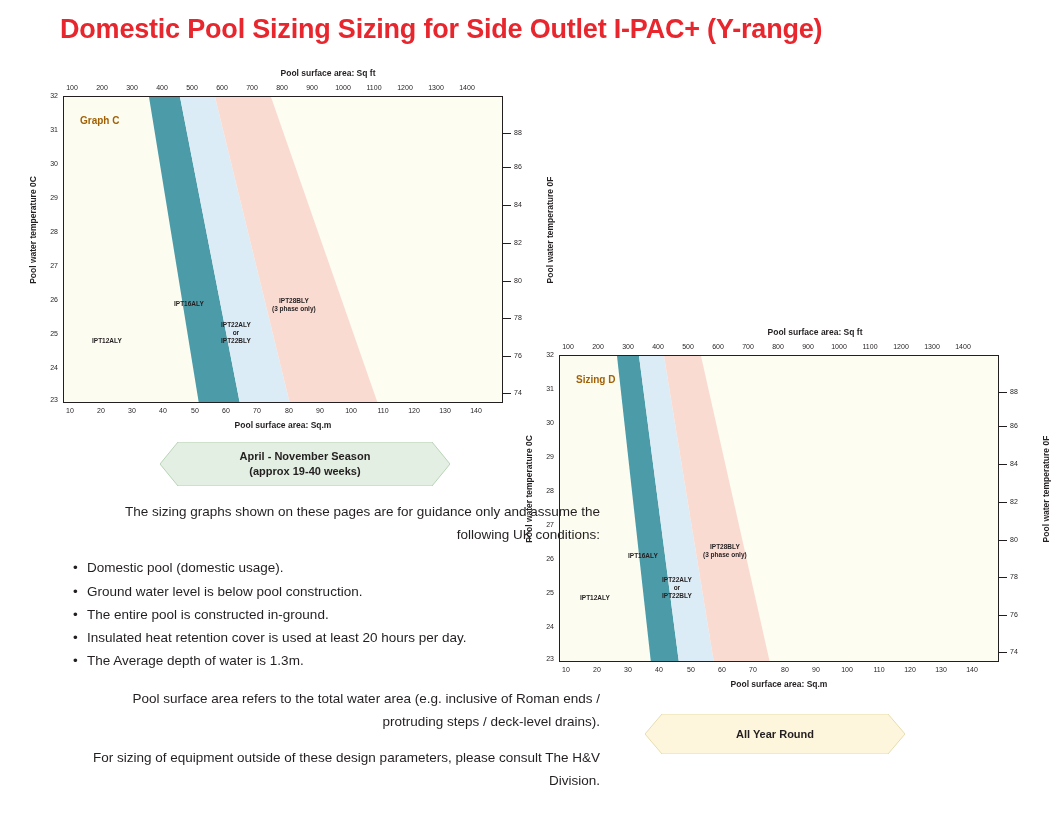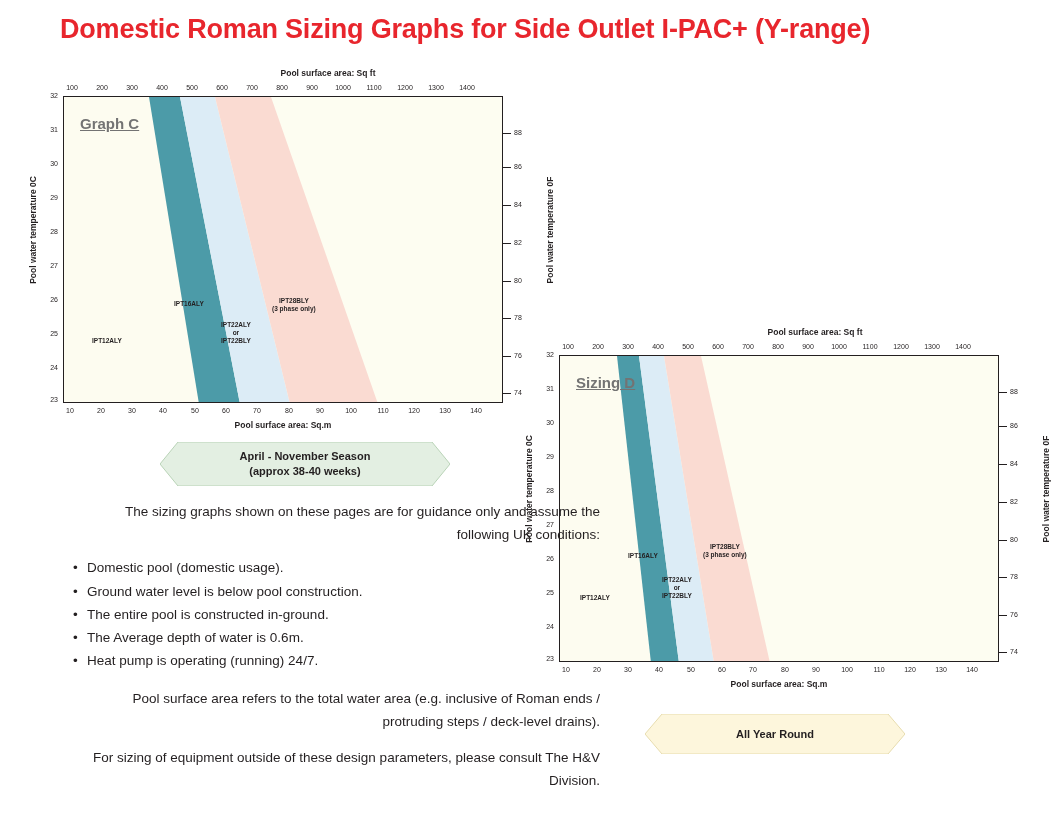--- a/index.html
+++ b/index.html
@@ -26,21 +26,21 @@
   .axis-title.vert{
     transform-origin:0 0;transform:rotate(-90deg);
   }
   .tick{
     position:absolute;font-size:7px;color:#231f20;text-align:center;
     white-space:nowrap;
   }
   .tick.r{text-align:right;}
   .tick.l{text-align:left;}
   .graph-label{
-    position:absolute;font-size:15px;font-weight:bold;color:#737373;text-decoration:underline;
+    position:absolute;font-size:10px;font-weight:bold;color:#a16207;
   }
   .band-label{
     position:absolute;font-size:6.5px;font-weight:bold;color:#231f20;
     text-align:center;line-height:1.25;white-space:nowrap;
   }
   .tickmark{position:absolute;background:#231f20;}
 
   
   .banner{
     position:absolute;display:flex;align-items:center;justify-content:center;
@@ -62,21 +62,21 @@
   .notes li{position:relative;padding-left:17px;}
   .notes li:before{
     content:"•";position:absolute;left:3px;top:0;
   }
   .notes .bold{font-weight:normal;margin-top:14px;margin-bottom:12px;}
   .notes .tail{margin-top:14px;line-height:1.7;}
 </style>
 </head>
 <body>
 
-<div class="page-title">Domestic Roman Sizing Graphs for Side Outlet I-PAC+ (Y-range)</div>
+<div class="page-title">Domestic Pool Sizing Sizing for Side Outlet I-PAC+ (Y-range)</div>
 
 <div class="chart" style="left:0;top:0;width:520px;height:430px;">
 
   <div class="axis-title" style="left:228px;top:68px;width:200px;">Pool surface area: Sq ft</div>
 
   <div>
     <div class="tick" style="left:57px;top:84px;width:30px;">100</div>
     <div class="tick" style="left:87px;top:84px;width:30px;">200</div>
     <div class="tick" style="left:117px;top:84px;width:30px;">300</div>
     <div class="tick" style="left:147px;top:84px;width:30px;">400</div>
@@ -168,21 +168,21 @@
 
   <div class="axis-title vert" style="left:545px;top:320px;width:180px;">Pool water temperature 0F</div>
 </div>
 
 <div class="banner" style="left:160px;top:442px;width:290px;height:44px;">
   <svg class="hex" viewBox="0 0 290 44" preserveAspectRatio="none">
     <polygon points="18,0 272,0 290,22 272,44 18,44 0,22" fill="#e3efe2" stroke="#b9d3b7" stroke-width="1"></polygon>
   </svg>
   <span>
     <span>April - November Season</span><br>
-    <span>(approx 38-40 weeks)</span>
+    <span>(approx 19-40 weeks)</span>
   </span>
 </div>
 
 <div class="chart" style="left:510px;top:316px;width:554px;height:390px;">
 
   <div class="axis-title" style="left:205px;top:11px;width:200px;">Pool surface area: Sq ft</div>
 
   <div>
     <div class="tick" style="left:43px;top:27px;width:30px;">100</div>
     <div class="tick" style="left:73px;top:27px;width:30px;">200</div>
@@ -278,19 +278,19 @@
   </svg>
   <span>All Year Round</span>
 </div>
 
 <div class="notes">
   <p>The sizing graphs shown on these pages are for guidance only and assume the following UK conditions:</p>
   <ul>
     <li>Domestic pool (domestic usage).</li>
     <li>Ground water level is below pool construction.</li>
     <li>The entire pool is constructed in-ground.</li>
-    <li>The Average depth of water is 0.6m.</li>
-    <li>Heat pump is operating (running) 24/7.</li>
+    <li>Insulated heat retention cover is used at least 20 hours per day.</li>
+    <li>The Average depth of water is 1.3m.</li>
   </ul>
   <p class="bold">Pool surface area refers to the total water area (e.g. inclusive of Roman ends / protruding steps / deck-level drains).</p>
   <p class="tail">For sizing of equipment outside of these design parameters, please consult The H&amp;V Division.</p>
 
 </div>
 
 </body></html>

